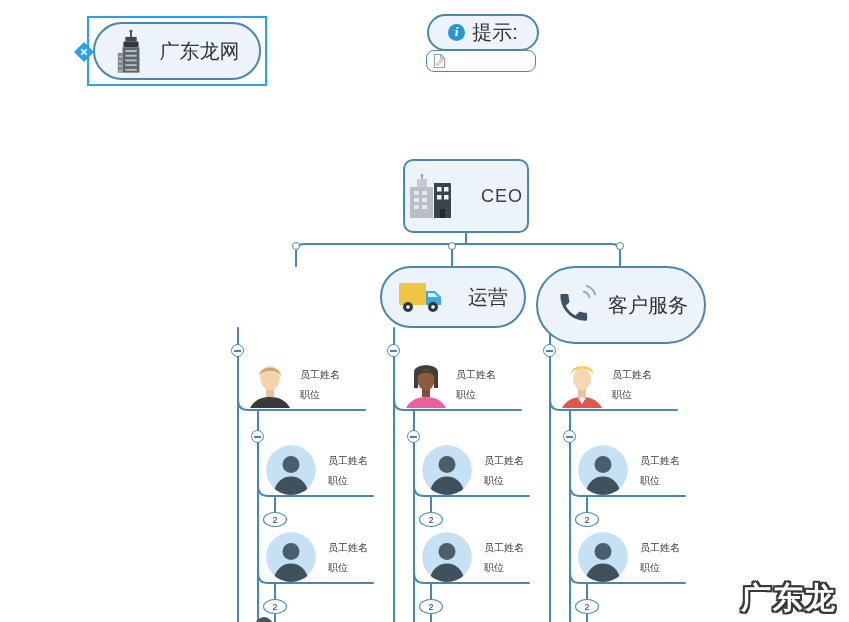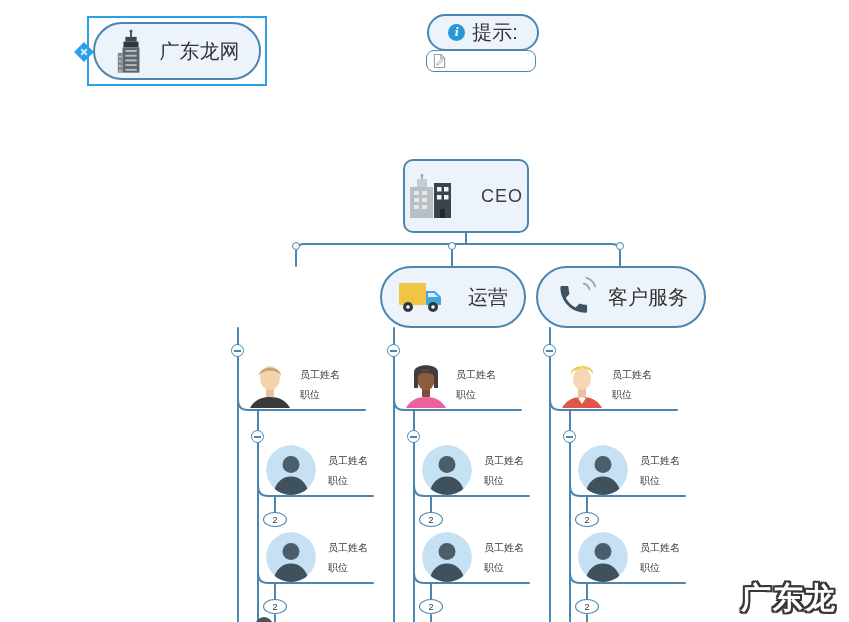--- a/index.html
+++ b/index.html
@@ -182,21 +182,21 @@
         <path d="M30,14 h6 l4,4 h-10 Z" fill="#d6ecf8"></path>
         <circle cx="10" cy="28" r="5" fill="#2e3a41"></circle>
           <circle cx="10" cy="28" r="1.8" fill="#ffffff"></circle>
         <circle cx="35" cy="28" r="5" fill="#2e3a41"></circle>
           <circle cx="35" cy="28" r="1.8" fill="#ffffff"></circle>
       </svg>
     </span>
     <span class="label" style="margin-left:24px;">运营</span>
   </div>
 
-  <div class="node pill" style="left:536px;top:266px;width:170px;height:62px;">
+  <div class="node pill" style="left:536px;top:266px;width:170px;height:78px;">
     <span class="icon">
       <svg width="46" height="46" viewBox="0 0 48 48">
         <g transform="translate(2,8) scale(1.55)">
           <path fill="#3d5362" d="M6.62 10.79c1.44 2.83 3.76 5.14 6.59 6.59l2.2-2.2c.27-.27.67-.36 1.02-.24 1.12.37 2.33.57 3.57.57.55 0 1 .45 1 1V20c0 .55-.45 1-1 1-9.39 0-17-7.61-17-17 0-.55.45-1 1-1h3.5c.55 0 1 .45 1 1 0 1.25.2 2.45.57 3.57.11.35.03.74-.25 1.02l-2.2 2.2z"></path>
         </g>
         <g fill="none" stroke="#9aa5ad" stroke-width="2" stroke-linecap="round">
           <path d="M31,10 a8,8 0 0 1 6,6"></path>
           <path d="M34,4 a14,14 0 0 1 9,9"></path>
         </g>
       </svg>

